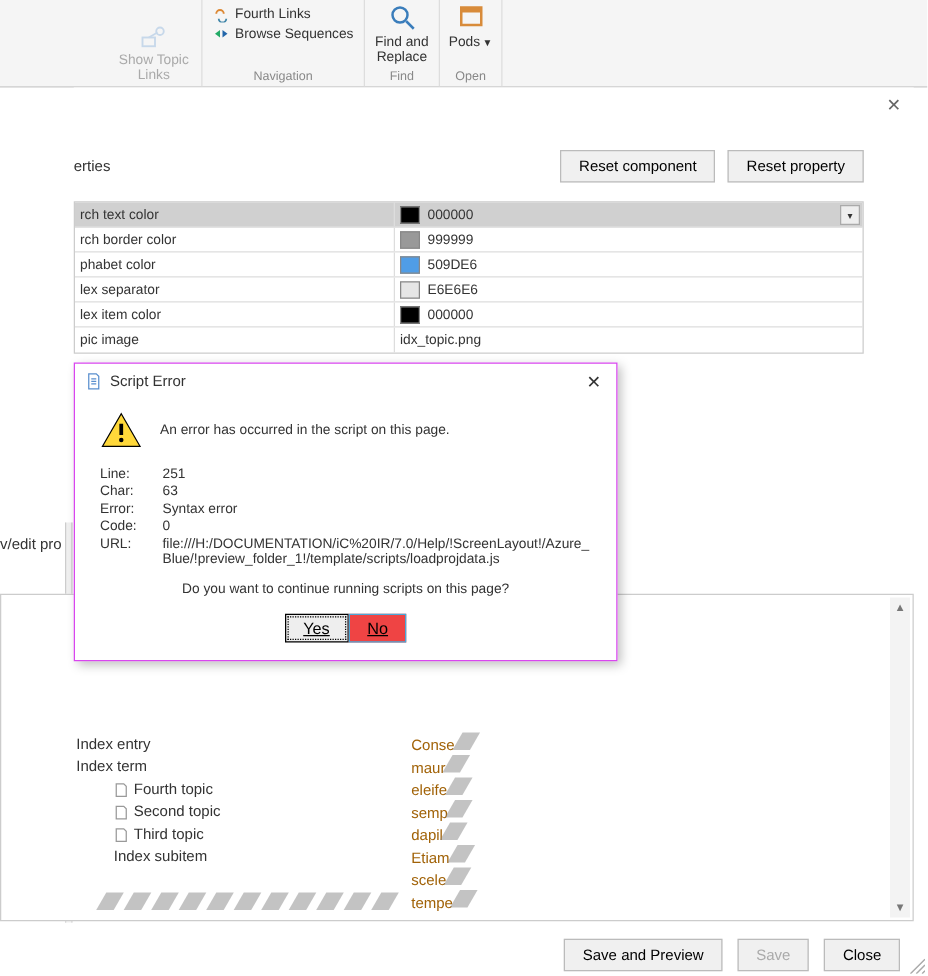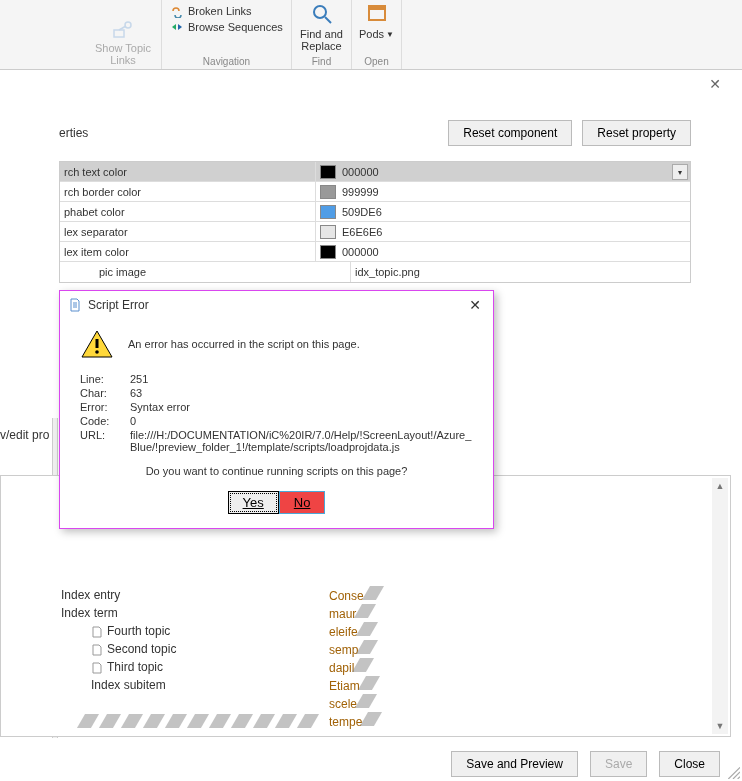--- a/index.html
+++ b/index.html
@@ -112,21 +112,21 @@
       margin: 10px 40px 0 0;
       border: 1px solid #ccc;
     }
     .prop-row {
       display: flex;
       border-bottom: 1px solid #ddd;
       height: 20px;
       align-items: center;
       font-size: 11px;
     }
-    .prop-row:last-child { border-bottom: none; margin-left: 35px; }
+    .prop-row:last-child { border-bottom: none; }
     .prop-row.selected { background: #d0d0d0; }
     .prop-label {
       width: 255px;
       padding-left: 4px;
     }
     .prop-value {
       flex: 1;
       display: flex;
       align-items: center;
       padding-left: 4px;
@@ -385,21 +385,21 @@
     </div>
   </div>
   <div class="ribbon-group" style="align-items:flex-start;padding-top:3px;width:130px">
     <div class="ribbon-item enabled">
       <span class="ribbon-small-icon">
         <svg viewBox="0 0 14 14">
             <path d="M3 7 a3 3 0 0 1 6 0" fill="none" stroke="#d83" stroke-width="1.5"></path>
             <path d="M5 11 a3 3 0 0 0 6 0" fill="none" stroke="#48a" stroke-width="1.5"></path>
           </svg>
       </span>
-      <span>Broken Links</span>
+      <span>Fourth Links</span>
     </div>
     <div class="ribbon-item enabled">
       <span class="ribbon-small-icon">
         <svg viewBox="0 0 14 14">
             <path d="M2 7 L6 4 L6 10 Z" fill="#2a6"></path>
             <path d="M12 7 L8 4 L8 10 Z" fill="#26a"></path>
           </svg>
       </span>
       <span>Browse Sequences</span>
     </div>

